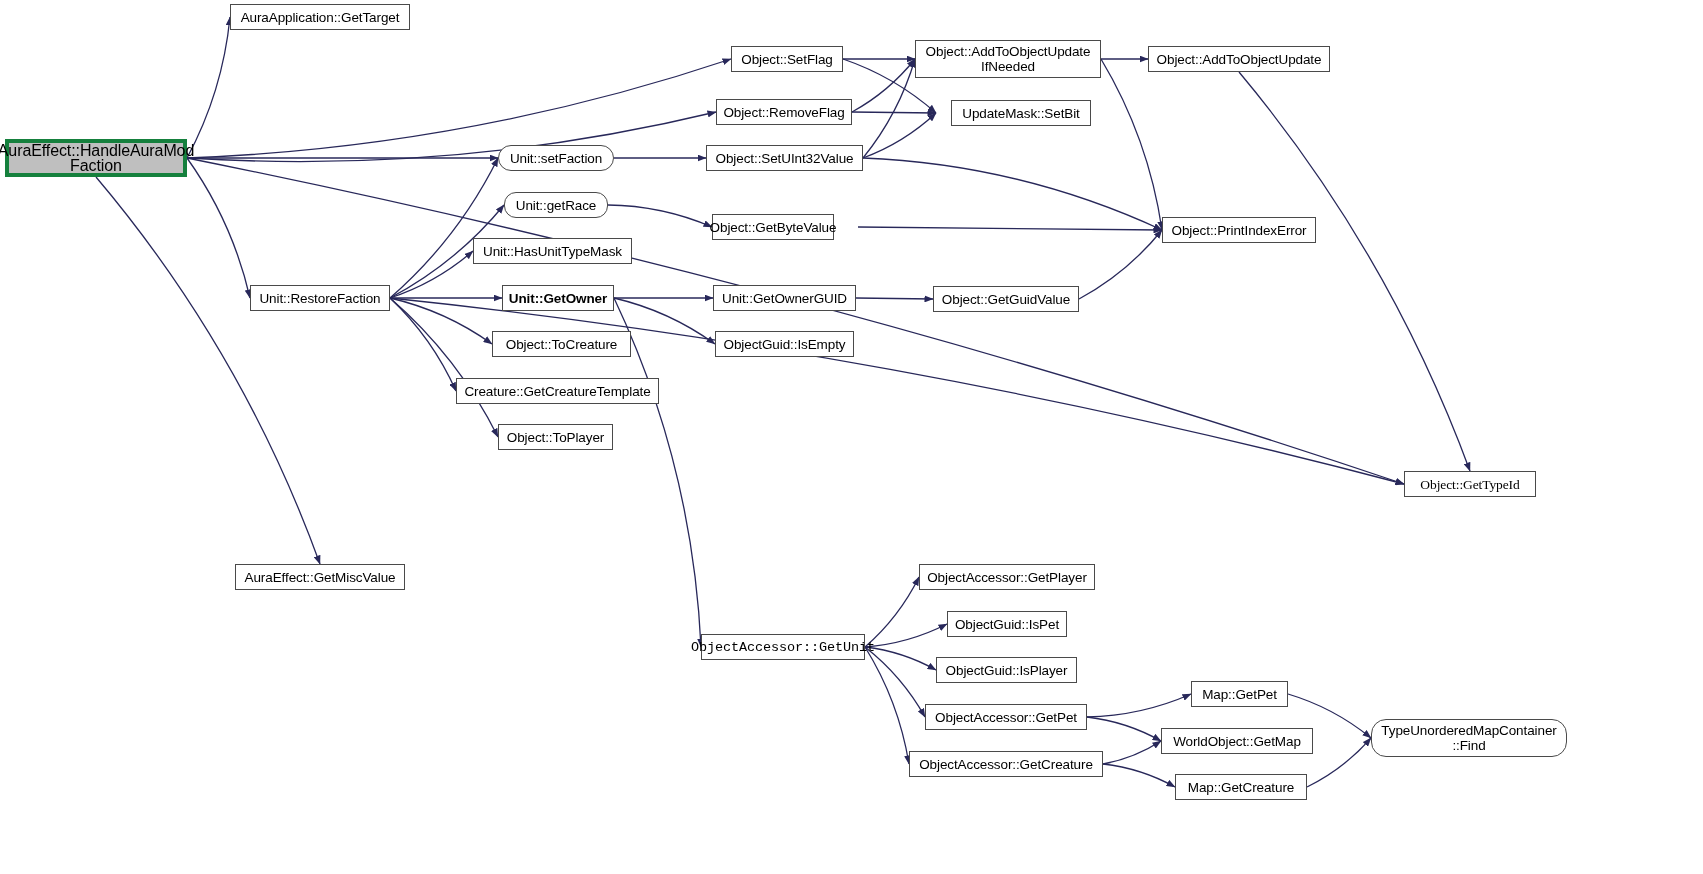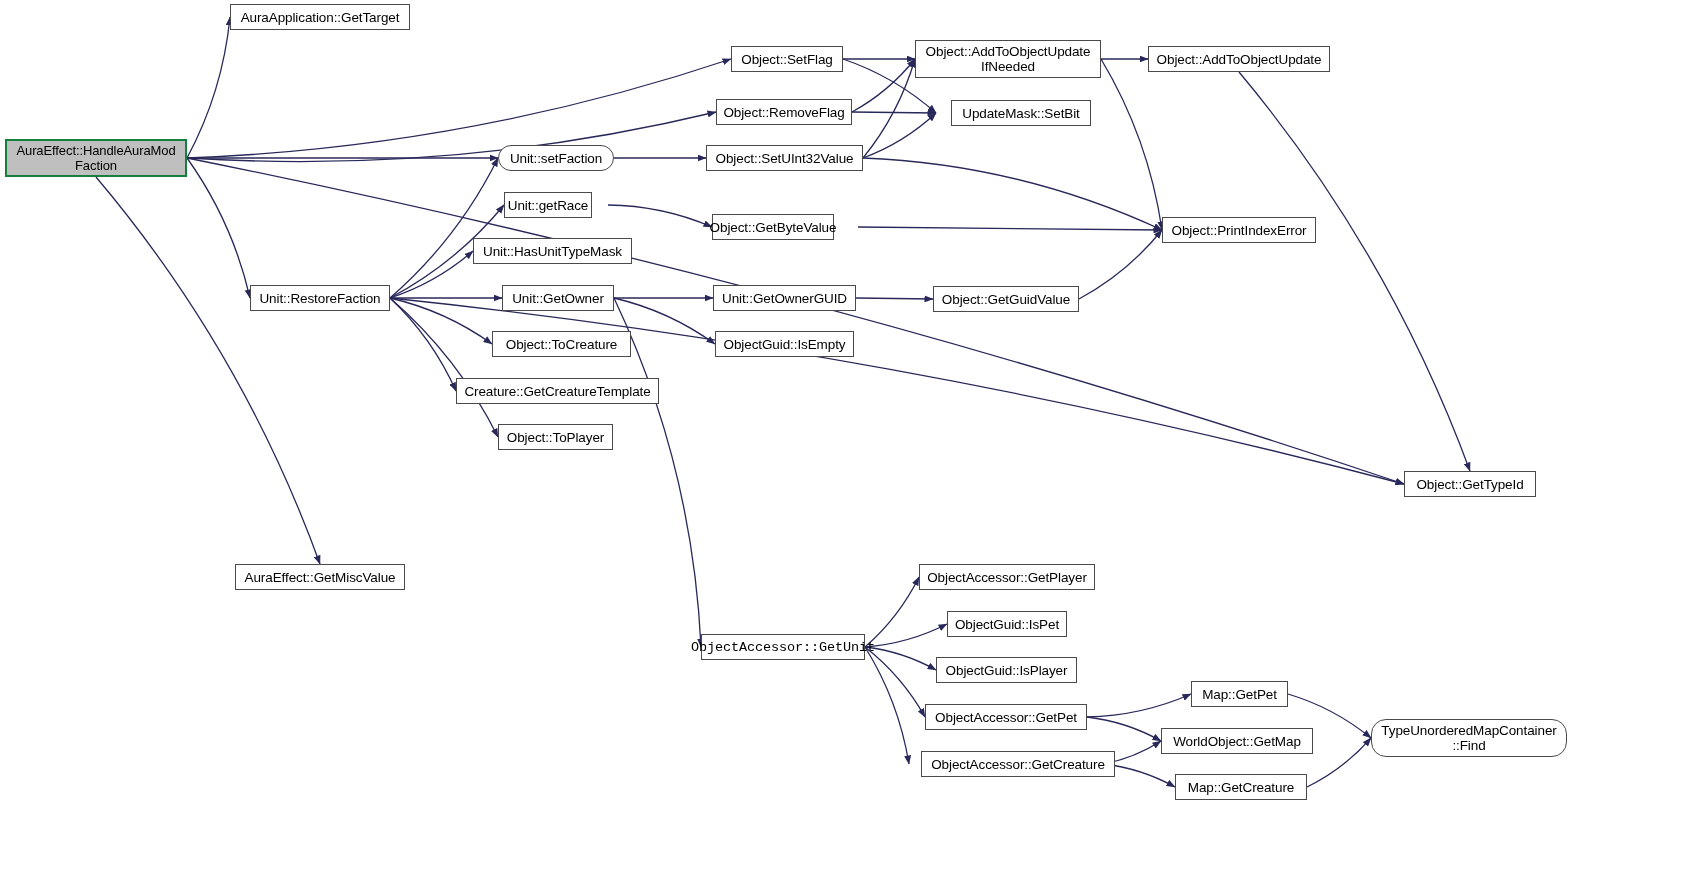--- a/index.html
+++ b/index.html
@@ -35,22 +35,22 @@
     align-items: center;
     justify-content: center;
     text-align: center;
     white-space: pre-line;
     letter-spacing: -0.1px;
     padding: 0 20px;
     z-index: 5;
   }
   .node.root {
     background: #bfbfbf;
-    border: 2px solid #15803d;
-    font-size: 13px;
+    border: 4px solid #15803d;
+    font-size: 16px;
   }
 </style>
 </head>
 <body>
 
 <div id="canvas">
   <svg id="edge-layer" viewBox="0 0 1703 874">
     <defs>
       <marker id="arrow" markerWidth="9" markerHeight="7" refX="8.5" refY="3.5" orient="auto" markerUnits="userSpaceOnUse">
         <path d="M0,0 L9,3.5 L0,7 z" fill="#28285a"></path>
@@ -108,39 +108,39 @@
 Faction</div>
       <div class="node" style="left: 230px; top: 4px; width: 180px; height: 26px;">AuraApplication::GetTarget</div>
       <div class="node" style="left: 731px; top: 46px; width: 112px; height: 26px;">Object::SetFlag</div>
       <div class="node" style="left: 915px; top: 40px; width: 186px; height: 38px;">Object::AddToObjectUpdate
 IfNeeded</div>
       <div class="node" style="left: 1148px; top: 46px; width: 182px; height: 26px;">Object::AddToObjectUpdate</div>
       <div class="node" style="left: 716px; top: 99px; width: 136px; height: 26px;">Object::RemoveFlag</div>
       <div class="node" style="left: 936px; top: 100px; width: 140px; height: 26px; margin-left: 15px;">UpdateMask::SetBit</div>
       <div class="node" style="left: 498px; top: 145px; width: 116px; height: 26px; border-radius: 13px;">Unit::setFaction</div>
       <div class="node" style="left: 706px; top: 145px; width: 157px; height: 26px;">Object::SetUInt32Value</div>
-      <div class="node" style="left: 504px; top: 192px; width: 88px; height: 26px;">Unit::getRace</div>
+      <div class="node" style="left: 504px; top: 192px; width: 104px; height: 26px; border-radius: 12px;">Unit::getRace</div>
       <div class="node" style="left: 1162px; top: 217px; width: 154px; height: 26px;">Object::PrintIndexError</div>
       <div class="node" style="left: 712px; top: 214px; width: 122px; height: 26px;">Object::GetByteValue</div>
       <div class="node" style="left: 473px; top: 238px; width: 159px; height: 26px;">Unit::HasUnitTypeMask</div>
       <div class="node" style="left: 250px; top: 285px; width: 140px; height: 26px;">Unit::RestoreFaction</div>
-      <div class="node" style="left: 502px; top: 285px; width: 112px; height: 26px;">Unit::GetOwner</div>
+      <div class="node" style="left: 502px; top: 285px; width: 112px; height: 26px; font-weight: bold;">Unit::GetOwner</div>
       <div class="node" style="left: 713px; top: 285px; width: 143px; height: 26px;">Unit::GetOwnerGUID</div>
       <div class="node" style="left: 933px; top: 286px; width: 146px; height: 26px;">Object::GetGuidValue</div>
       <div class="node" style="left: 492px; top: 331px; width: 139px; height: 26px;">Object::ToCreature</div>
       <div class="node" style="left: 715px; top: 331px; width: 139px; height: 26px;">ObjectGuid::IsEmpty</div>
       <div class="node" style="left: 456px; top: 378px; width: 203px; height: 26px;">Creature::GetCreatureTemplate</div>
       <div class="node" style="left: 498px; top: 424px; width: 115px; height: 26px;">Object::ToPlayer</div>
-      <div class="node" style="left: 1404px; top: 471px; width: 132px; height: 26px;">Object::GetTypeId</div>
+      <div class="node" style="left: 1404px; top: 471px; width: 132px; height: 26px; font-family: Liberation Serif, serif;">Object::GetTypeId</div>
       <div class="node" style="left: 919px; top: 564px; width: 176px; height: 26px;">ObjectAccessor::GetPlayer</div>
       <div class="node" style="left: 235px; top: 564px; width: 170px; height: 26px;">AuraEffect::GetMiscValue</div>
       <div class="node" style="left: 947px; top: 611px; width: 120px; height: 26px;">ObjectGuid::IsPet</div>
       <div class="node" style="left: 701px; top: 634px; width: 164px; height: 26px; font-family: Liberation Mono, monospace;">ObjectAccessor::GetUnit</div>
       <div class="node" style="left: 936px; top: 657px; width: 141px; height: 26px;">ObjectGuid::IsPlayer</div>
       <div class="node" style="left: 1191px; top: 681px; width: 97px; height: 26px;">Map::GetPet</div>
       <div class="node" style="left: 925px; top: 704px; width: 162px; height: 26px;">ObjectAccessor::GetPet</div>
       <div class="node" style="left: 1371px; top: 719px; width: 196px; height: 38px; border-radius: 15px;">TypeUnorderedMapContainer
 ::Find</div>
       <div class="node" style="left: 1161px; top: 728px; width: 152px; height: 26px;">WorldObject::GetMap</div>
-      <div class="node" style="left: 909px; top: 751px; width: 194px; height: 26px; margin-left: 12px;">ObjectAccessor::GetCreature</div>
+      <div class="node" style="left: 909px; top: 751px; width: 194px; height: 26px;">ObjectAccessor::GetCreature</div>
       <div class="node" style="left: 1175px; top: 774px; width: 132px; height: 26px;">Map::GetCreature</div>
     </div>
 </div>
 
 </body></html>

